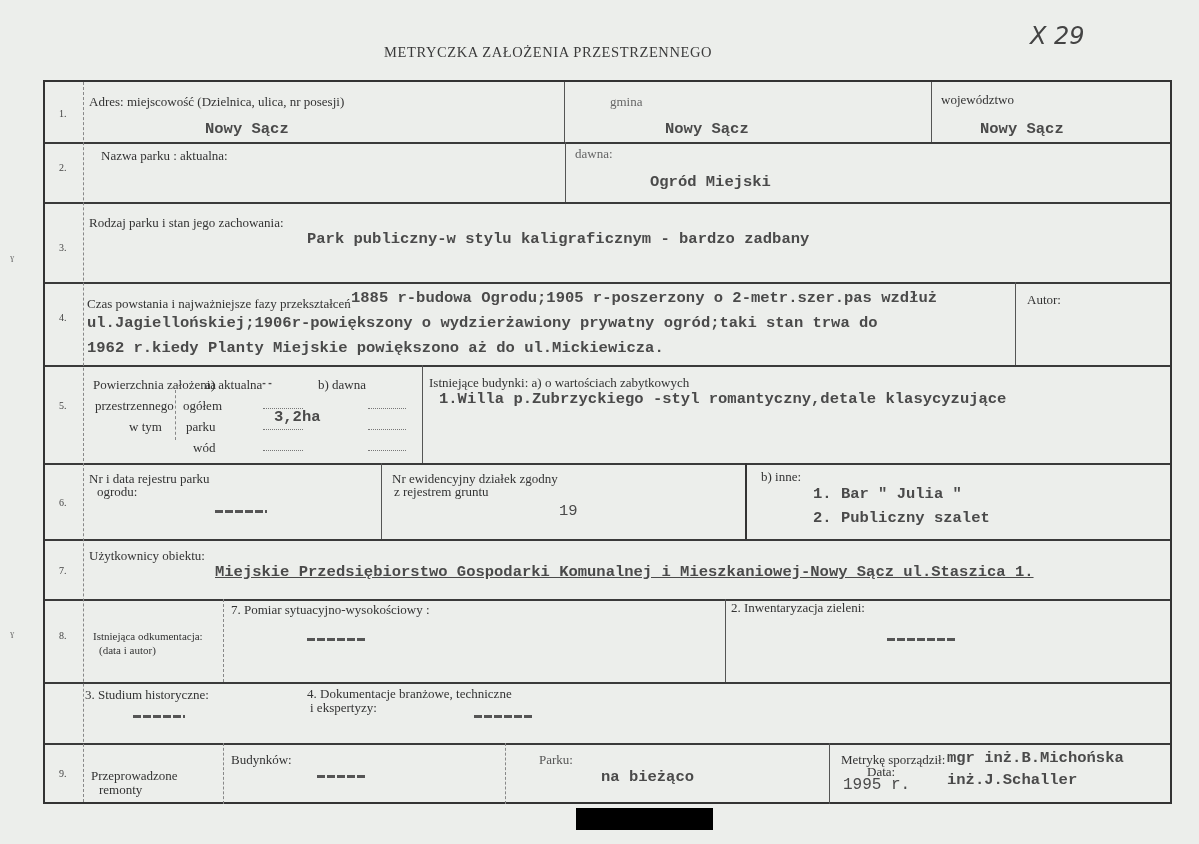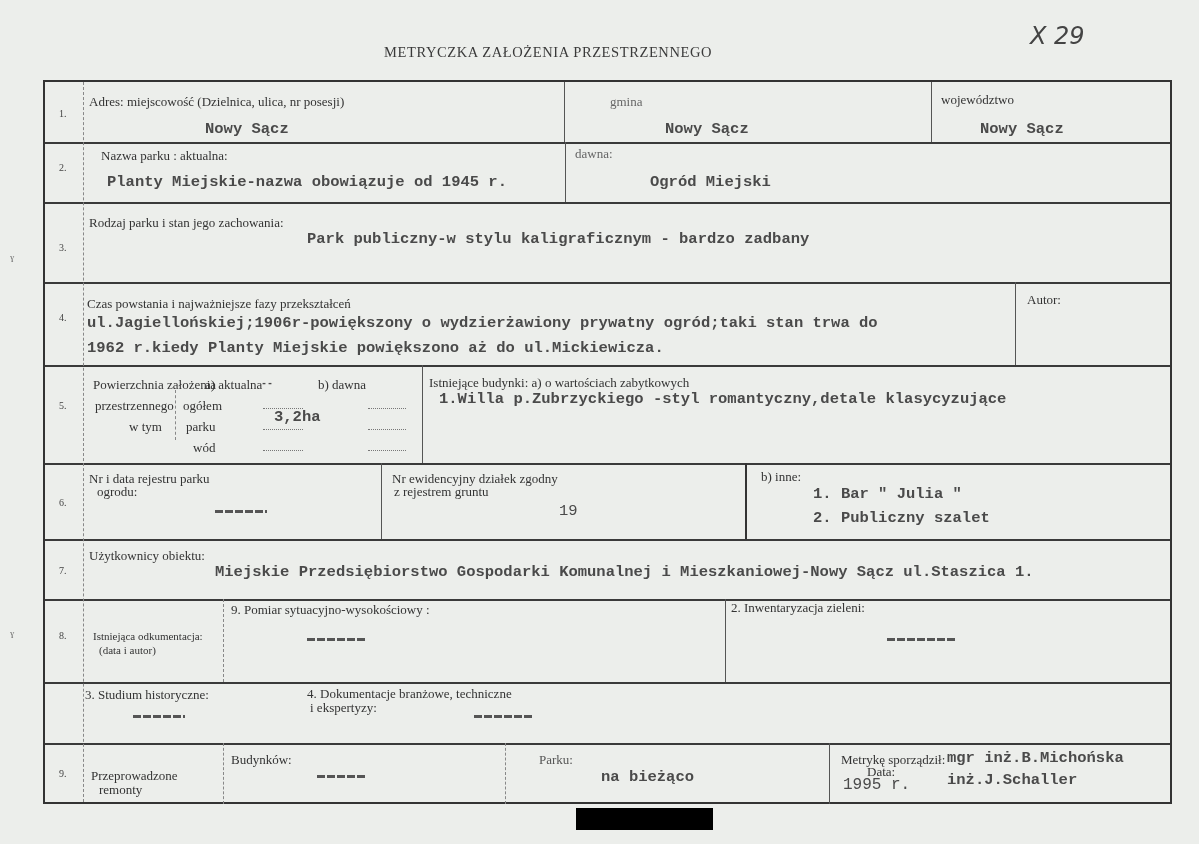--- a/index.html
+++ b/index.html
@@ -69,31 +69,31 @@
   <span class="tt" style="left:160px;top:38px;">Nowy Sącz</span>
   <div class="vline" style="left:519px;top:0;height:60px;"></div>
   <span class="lbl" style="left:565px;top:12px;color:#666;">gmina</span>
   <span class="tt" style="left:620px;top:38px;">Nowy Sącz</span>
   <div class="vline" style="left:886px;top:0;height:60px;"></div>
   <span class="lbl" style="left:896px;top:10px;">województwo</span>
   <span class="tt" style="left:935px;top:38px;">Nowy Sącz</span>
 
   <span class="num" style="left:14px;top:80px;">2.</span>
   <span class="lbl" style="left:56px;top:66px;">Nazwa parku : aktualna:</span>
-  <span class="tt" style="left:62px;top:91px;">Planty Miejskie-nazwa obowiązuje od 1945 r.</span>
   <div class="vline" style="left:520px;top:60px;height:60px;"></div>
   <span class="lbl" style="left:530px;top:64px;color:#666;text-align:center;">dawna:</span>
   <span class="tt" style="left:605px;top:91px;">Ogród Miejski</span>
 
   <span class="num" style="left:14px;top:160px;">3.</span>
   <span class="lbl" style="left:44px;top:133px;">Rodzaj parku i stan jego zachowania:</span>
   <span class="tt" style="left:262px;top:148px;">Park publiczny-w stylu kaligraficznym - bardzo zadbany</span>
 
   <span class="num" style="left:14px;top:230px;">4.</span>
   <span class="lbl" style="left:42px;top:214px;">Czas powstania i najważniejsze fazy przekształceń</span>
+  <span class="tt" style="left:306px;top:207px;">1885 r-budowa Ogrodu;1905 r-poszerzony o 2-metr.szer.pas wzdłuż</span>
   <span class="tt" style="left:42px;top:232px;">ul.Jagiellońskiej;1906r-powiększony o wydzierżawiony prywatny ogród;taki stan trwa do</span>
   <span class="tt" style="left:42px;top:257px;">1962 r.kiedy Planty Miejskie powiększono aż do ul.Mickiewicza.</span>
   <div class="vline" style="left:970px;top:200px;height:83px;"></div>
   <span class="lbl" style="left:982px;top:210px;">Autor:</span>
 
   <span class="num" style="left:14px;top:318px;">5.</span>
   <span class="lbl" style="left:48px;top:295px;">Powierzchnia założenia</span>
   <span class="lbl" style="left:50px;top:316px;">przestrzennego</span>
   <span class="lbl" style="left:84px;top:337px;">w tym</span>
   <div class="vdash" style="left:130px;top:308px;height:50px;"></div>
@@ -122,27 +122,27 @@
   <span class="lbl" style="left:347px;top:389px;">Nr ewidencyjny działek zgodny</span>
   <span class="lbl" style="left:349px;top:402px;">z rejestrem gruntu</span>
   <span class="tt" style="left:514px;top:420px;font-weight:normal;">19</span>
   <div class="vline" style="left:700px;top:381px;height:76px;background:#333;width:2px;"></div>
   <span class="lbl" style="left:716px;top:387px;">b) inne:</span>
   <span class="tt" style="left:768px;top:403px;">1. Bar " Julia "</span>
   <span class="tt" style="left:768px;top:427px;">2. Publiczny szalet</span>
 
   <span class="num" style="left:14px;top:483px;">7.</span>
   <span class="lbl" style="left:44px;top:466px;">Użytkownicy obiektu:</span>
-  <span class="tt" style="left:170px;top:481px;">Miejskie Przedsiębiorstwo Gospodarki Komunalnej i Mieszkaniowej-Nowy Sącz ul.Staszica 1.</span>
+  <span class="tt" style="left:170px;top:481px;text-decoration:underline;">Miejskie Przedsiębiorstwo Gospodarki Komunalnej i Mieszkaniowej-Nowy Sącz ul.Staszica 1.</span>
 
   <span class="num" style="left:14px;top:548px;">8.</span>
   <span class="lbl" style="left:48px;top:548px;font-size:11px;">Istniejąca odkumentacja:</span>
   <span class="lbl" style="left:54px;top:562px;font-size:11px;">(data i autor)</span>
   <div class="vdash" style="left:178px;top:517px;height:83px;"></div>
-  <span class="lbl" style="left:186px;top:520px;">9. Pomiar sytuacyjno-wysokościowy :</span>
+  <span class="lbl" style="left:186px;top:520px;">7. Pomiar sytuacyjno-wysokościowy :</span>
   <div class="dash" style="left:262px;top:556px;width:60px;"></div>
   <div class="vline" style="left:680px;top:517px;height:83px;"></div>
   <span class="lbl" style="left:686px;top:518px;">2. Inwentaryzacja zieleni:</span>
   <div class="dash" style="left:842px;top:556px;width:70px;"></div>
 
   <span class="lbl" style="left:40px;top:605px;">3. Studium historyczne:</span>
   <div class="dash" style="left:88px;top:633px;width:52px;"></div>
   <span class="lbl" style="left:262px;top:604px;">4. Dokumentacje branżowe, techniczne</span>
   <span class="lbl" style="left:265px;top:618px;">i ekspertyzy:</span>
   <div class="dash" style="left:429px;top:633px;width:60px;"></div>

